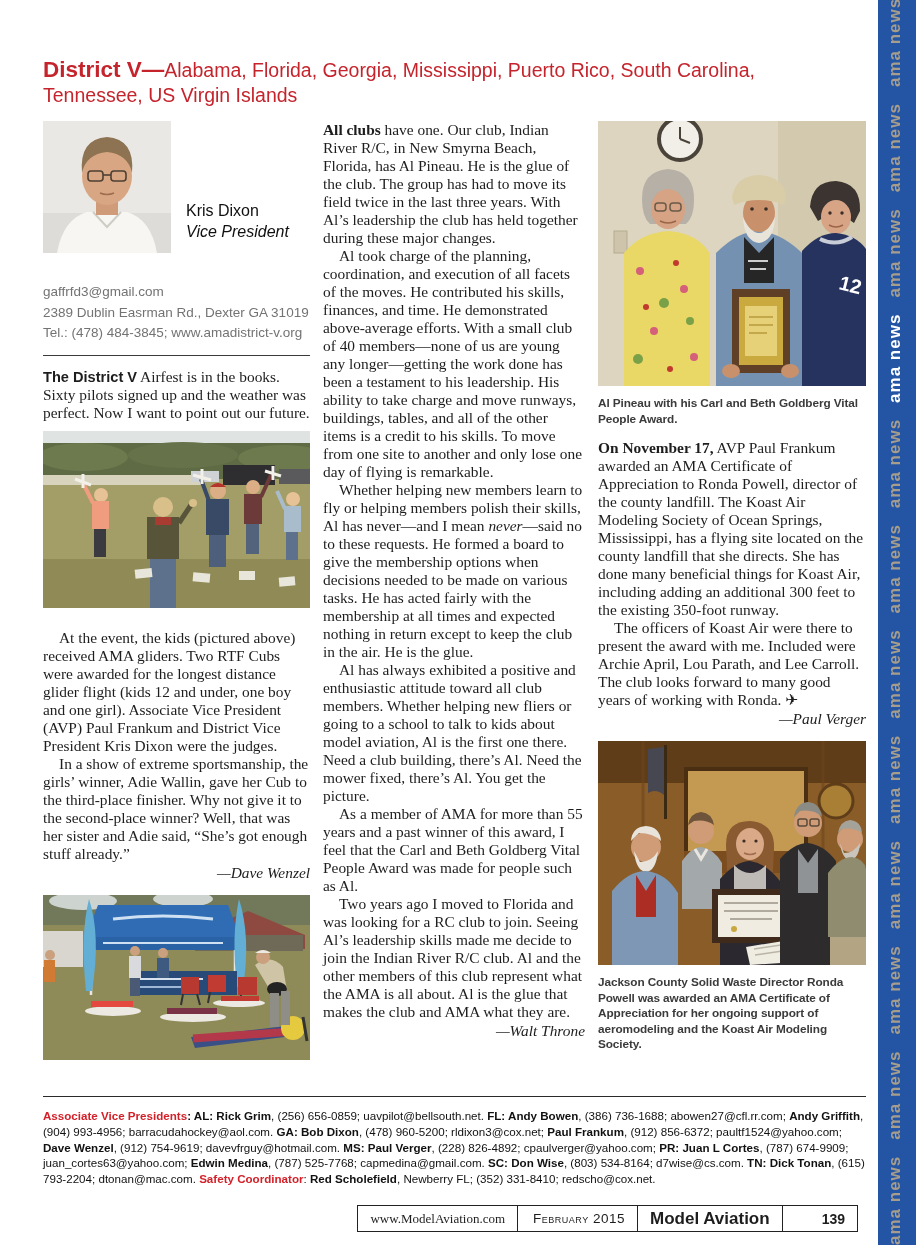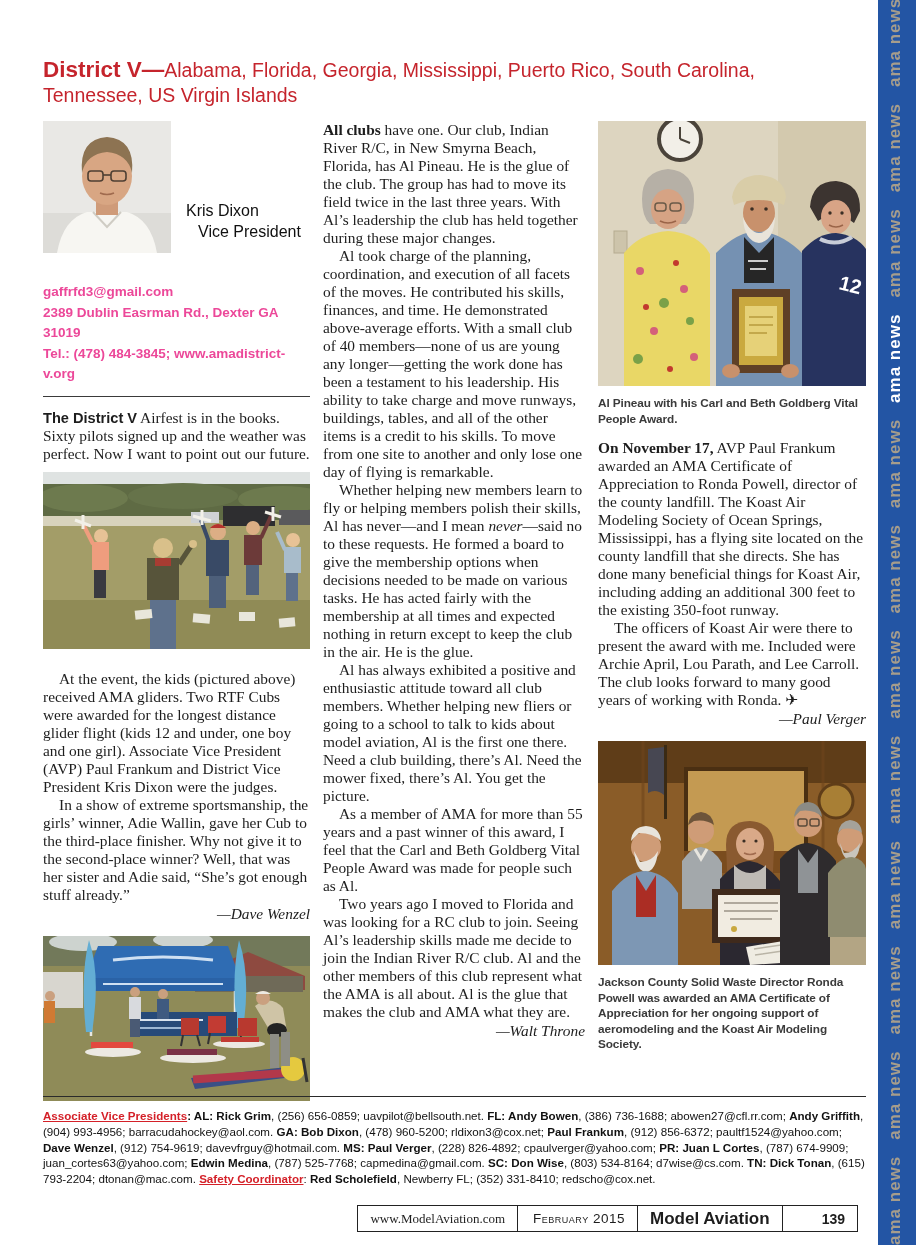--- a/index.html
+++ b/index.html
@@ -27,41 +27,41 @@
   .indent{text-indent:16px;}
   .signature{text-align:right;font-style:italic;font-size:15.4px;line-height:19px;}
 
   .photo{overflow:hidden;}
   .photo svg{display:block;}
 
   .officer-row{display:flex;margin-bottom:29px;}
   .portrait{width:128px;height:132px;}
   .officer-id{margin-left:15px;padding-top:79px;font-family:"Liberation Sans",sans-serif;
               font-size:16px;line-height:21px;color:#101010;}
-  .officer-title{margin-left:12px;}
-
-  .contact{font-family:"Liberation Sans",sans-serif;font-weight:bold;font-size:13.5px;
-           line-height:20.5px;color:#ec4899;margin-bottom:11px;}
+  .officer-title{font-style:italic;}
+
+  .contact{font-family:"Liberation Sans",sans-serif;font-weight:normal;font-size:13.5px;
+           line-height:20.5px;color:#737373;margin-bottom:11px;}
   .rule{border:none;border-top:1.5px solid #3a3a3a;margin:0 0 12px 0;}
   .lead-sans{font-family:"Liberation Sans",sans-serif;font-size:14.6px;font-weight:bold;}
 
   .kids-photo{margin-top:9px;}
   .after-photo{margin-top:21px;}
   .tent-photo{margin-top:13px;}
 
   .caption{font-family:"Liberation Sans",sans-serif;font-weight:bold;font-size:11.8px;
            line-height:15.5px;color:#3b3b3b;margin:10px 0 0 0;letter-spacing:-0.1px;}
   .col3 .body.first{margin-top:12px;}
   .photo2{margin-top:13px;}
 
   .bottom{position:absolute;left:43px;top:1096px;width:823px;}
   .bottom-rule{border:none;border-top:1px solid #2a2a2a;margin:0 0 11px 0;}
   .avp{font-family:"Liberation Sans",sans-serif;font-size:11.6px;line-height:15.8px;
        color:#111;margin:0;}
-  .avp .redbold{font-weight:bold;text-decoration:underline;}
+  .avp .redbold{font-weight:bold;}
   .avp .bold{font-weight:bold;}
 
   .footer-box{position:absolute;right:58px;top:1205px;display:flex;align-items:stretch;
               border:1.5px solid #222;height:25px;background:#fff;}
   .fcell{display:flex;align-items:center;padding:0 12px;border-left:1.5px solid #222;}
   .fcell:first-child{border-left:none;}
   .f-url{font-family:"Liberation Serif",serif;font-size:13px;}
   .f-date{font-family:Liberation Sans, sans-serif;font-size:13.5px;font-variant:small-caps;letter-spacing:0.5px;padding-left:15px;}
   .f-mag{font-family:"Liberation Sans",sans-serif;font-weight:bold;font-size:17px;}
   .f-page{font-family:"Liberation Sans",sans-serif;font-weight:bold;font-size:14px;padding-left:39px;}

